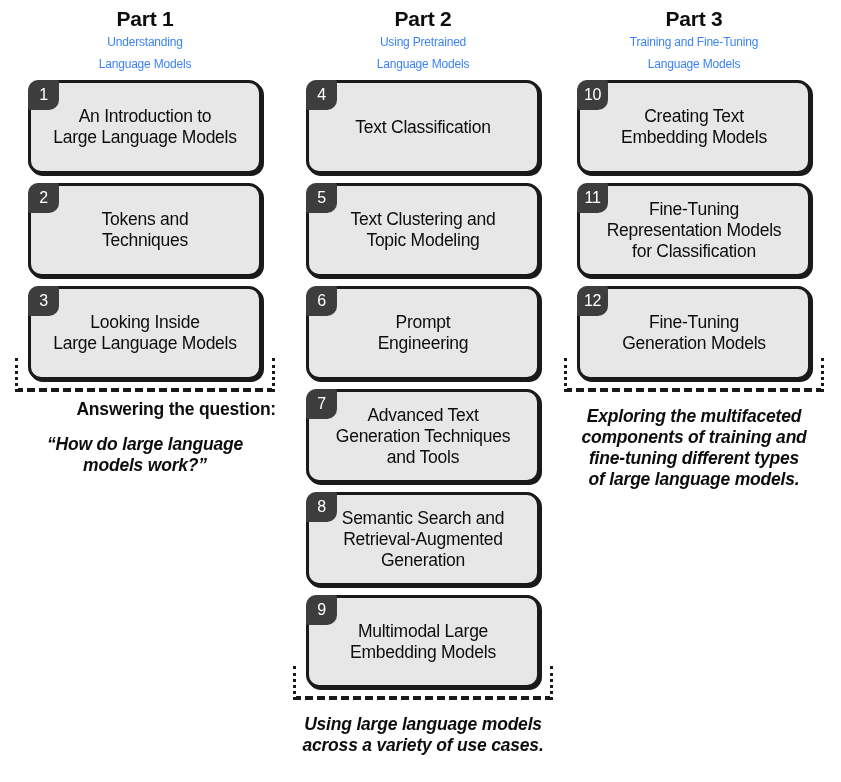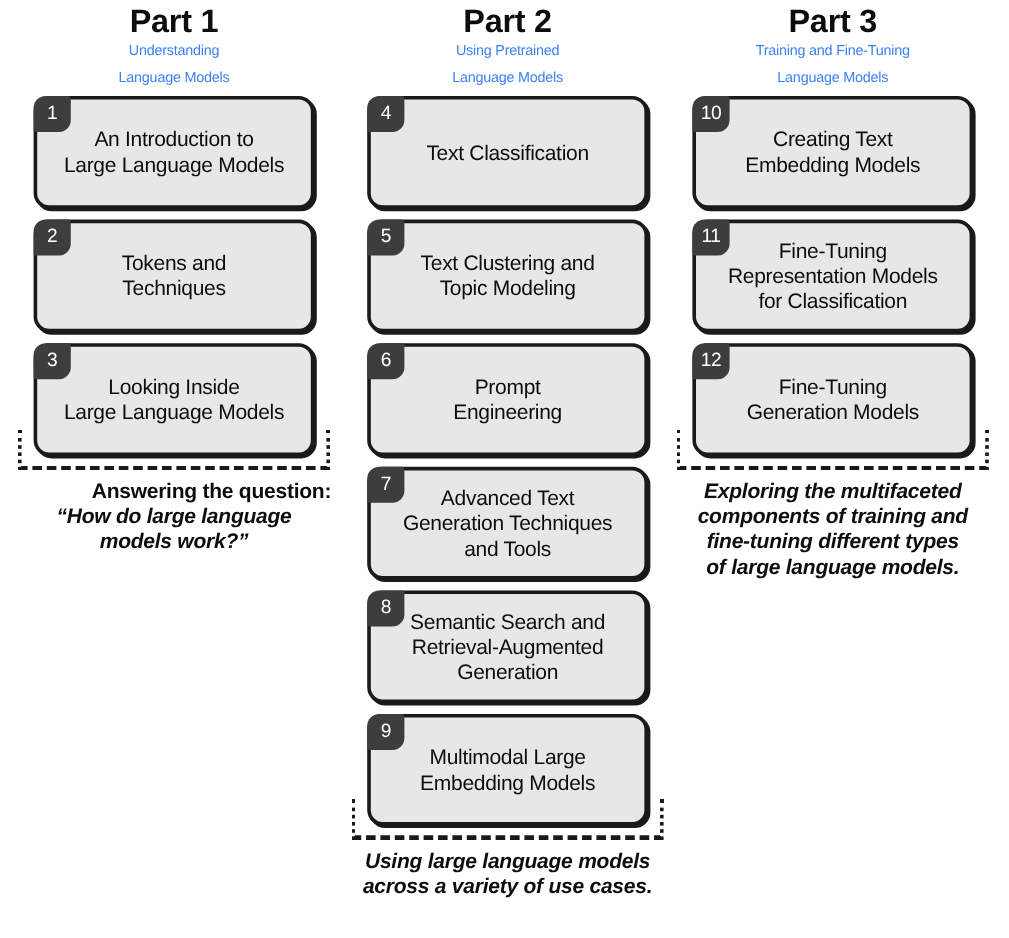--- a/index.html
+++ b/index.html
@@ -30,21 +30,21 @@
   .col-1 { left: 14px; }
   .col-2 { left: 292px; }
   .col-3 { left: 563px; }
 
   
   .part-head {
     text-align: center;
     padding-top: 6px;
   }
   .part-title {
-    font-size: 27px;
+    font-size: 21px;
     font-weight: bold;
     color: #0d0d0d;
     line-height: 25px;
     letter-spacing: -0.2px;
   }
   .part-sub {
     font-size: 12px;
     font-weight: normal;
     color: #3b82f6;
     line-height: 22px;
@@ -136,20 +136,21 @@
     font-weight: bold;
     font-style: normal;
     white-space: pre-line;
     text-align: right;
   }
   .caption .ital {
     display: block;
     font-weight: bold;
     font-style: italic;
     white-space: pre-line;
+    margin-top: 14px;
   }
 </style>
 </head>
 <body>
 
 <div id="board">
 
   <div class="column col-1">
     <div class="part-head">
       <div class="part-title">Part 1</div>

